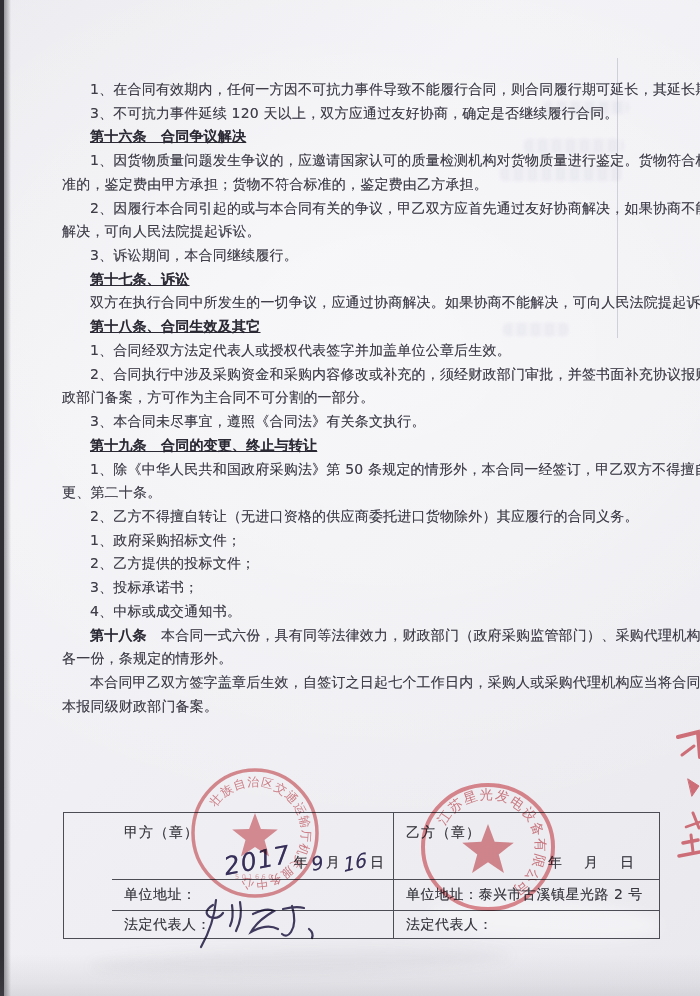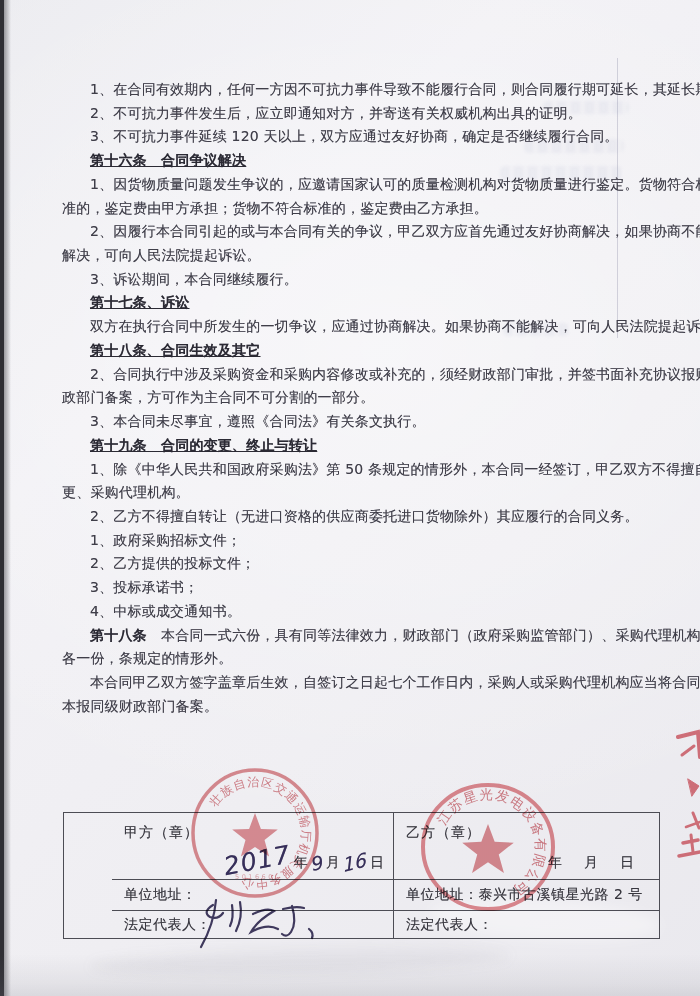--- a/index.html
+++ b/index.html
@@ -85,37 +85,37 @@
   <div class="smudge s1"></div>
   <div class="smudge s2"></div>
   <div class="smudge s3"></div>
   <div class="smudge s4"></div>
   <div class="crease c1"></div>
   <div class="crease c2"></div>
   <div class="bottom-band"></div>
 
   <div class="contract-body">
       <div class="line ind">1、在合同有效期内，任何一方因不可抗力事件导致不能履行合同，则合同履行期可延长，其延长期</div>
-      <div class="line ind">2、不可抗力事件发生后，应立即通知对方，并寄送有关权威机构出具的证明。</div>
       <div class="line ind">3、不可抗力事件延续 120 天以上，双方应通过友好协商，确定是否继续履行合同。</div>
       <div class="line ind hd">第十六条　合同争议解决</div>
       <div class="line ind">1、因货物质量问题发生争议的，应邀请国家认可的质量检测机构对货物质量进行鉴定。货物符合标</div>
       <div class="line">准的，鉴定费由甲方承担；货物不符合标准的，鉴定费由乙方承担。</div>
       <div class="line ind">2、因履行本合同引起的或与本合同有关的争议，甲乙双方应首先通过友好协商解决，如果协商不能</div>
       <div class="line">解决，可向人民法院提起诉讼。</div>
       <div class="line ind">3、诉讼期间，本合同继续履行。</div>
       <div class="line ind hd">第十七条、诉讼</div>
       <div class="line ind">双方在执行合同中所发生的一切争议，应通过协商解决。如果协商不能解决，可向人民法院提起诉讼。</div>
       <div class="line ind hd">第十八条、合同生效及其它</div>
+      <div class="line ind">1、合同经双方法定代表人或授权代表签字并加盖单位公章后生效。</div>
       <div class="line ind">2、合同执行中涉及采购资金和采购内容修改或补充的，须经财政部门审批，并签书面补充协议报财</div>
       <div class="line">政部门备案，方可作为主合同不可分割的一部分。</div>
       <div class="line ind">3、本合同未尽事宜，遵照《合同法》有关条文执行。</div>
       <div class="line ind hd">第十九条　合同的变更、终止与转让</div>
       <div class="line ind">1、除《中华人民共和国政府采购法》第 50 条规定的情形外，本合同一经签订，甲乙双方不得擅自变</div>
-      <div class="line">更、采购代理机构。</div>
+      <div class="line">更、第二十条。</div>
       <div class="line ind">2、乙方不得擅自转让（无进口资格的供应商委托进口货物除外）其应履行的合同义务。</div>
       <div class="line ind">1、政府采购招标文件；</div>
       <div class="line ind">2、乙方提供的投标文件；</div>
       <div class="line ind">3、投标承诺书；</div>
       <div class="line ind">4、中标或成交通知书。</div>
       <div class="line ind"><span class="hd-lead">第十八条</span>　本合同一式六份，具有同等法律效力，财政部门（政府采购监管部门）、采购代理机构</div>
       <div class="line">各一份，条规定的情形外。</div>
       <div class="line ind">本合同甲乙双方签字盖章后生效，自签订之日起七个工作日内，采购人或采购代理机构应当将合同副</div>
       <div class="line">本报同级财政部门备案。</div>
     </div>

